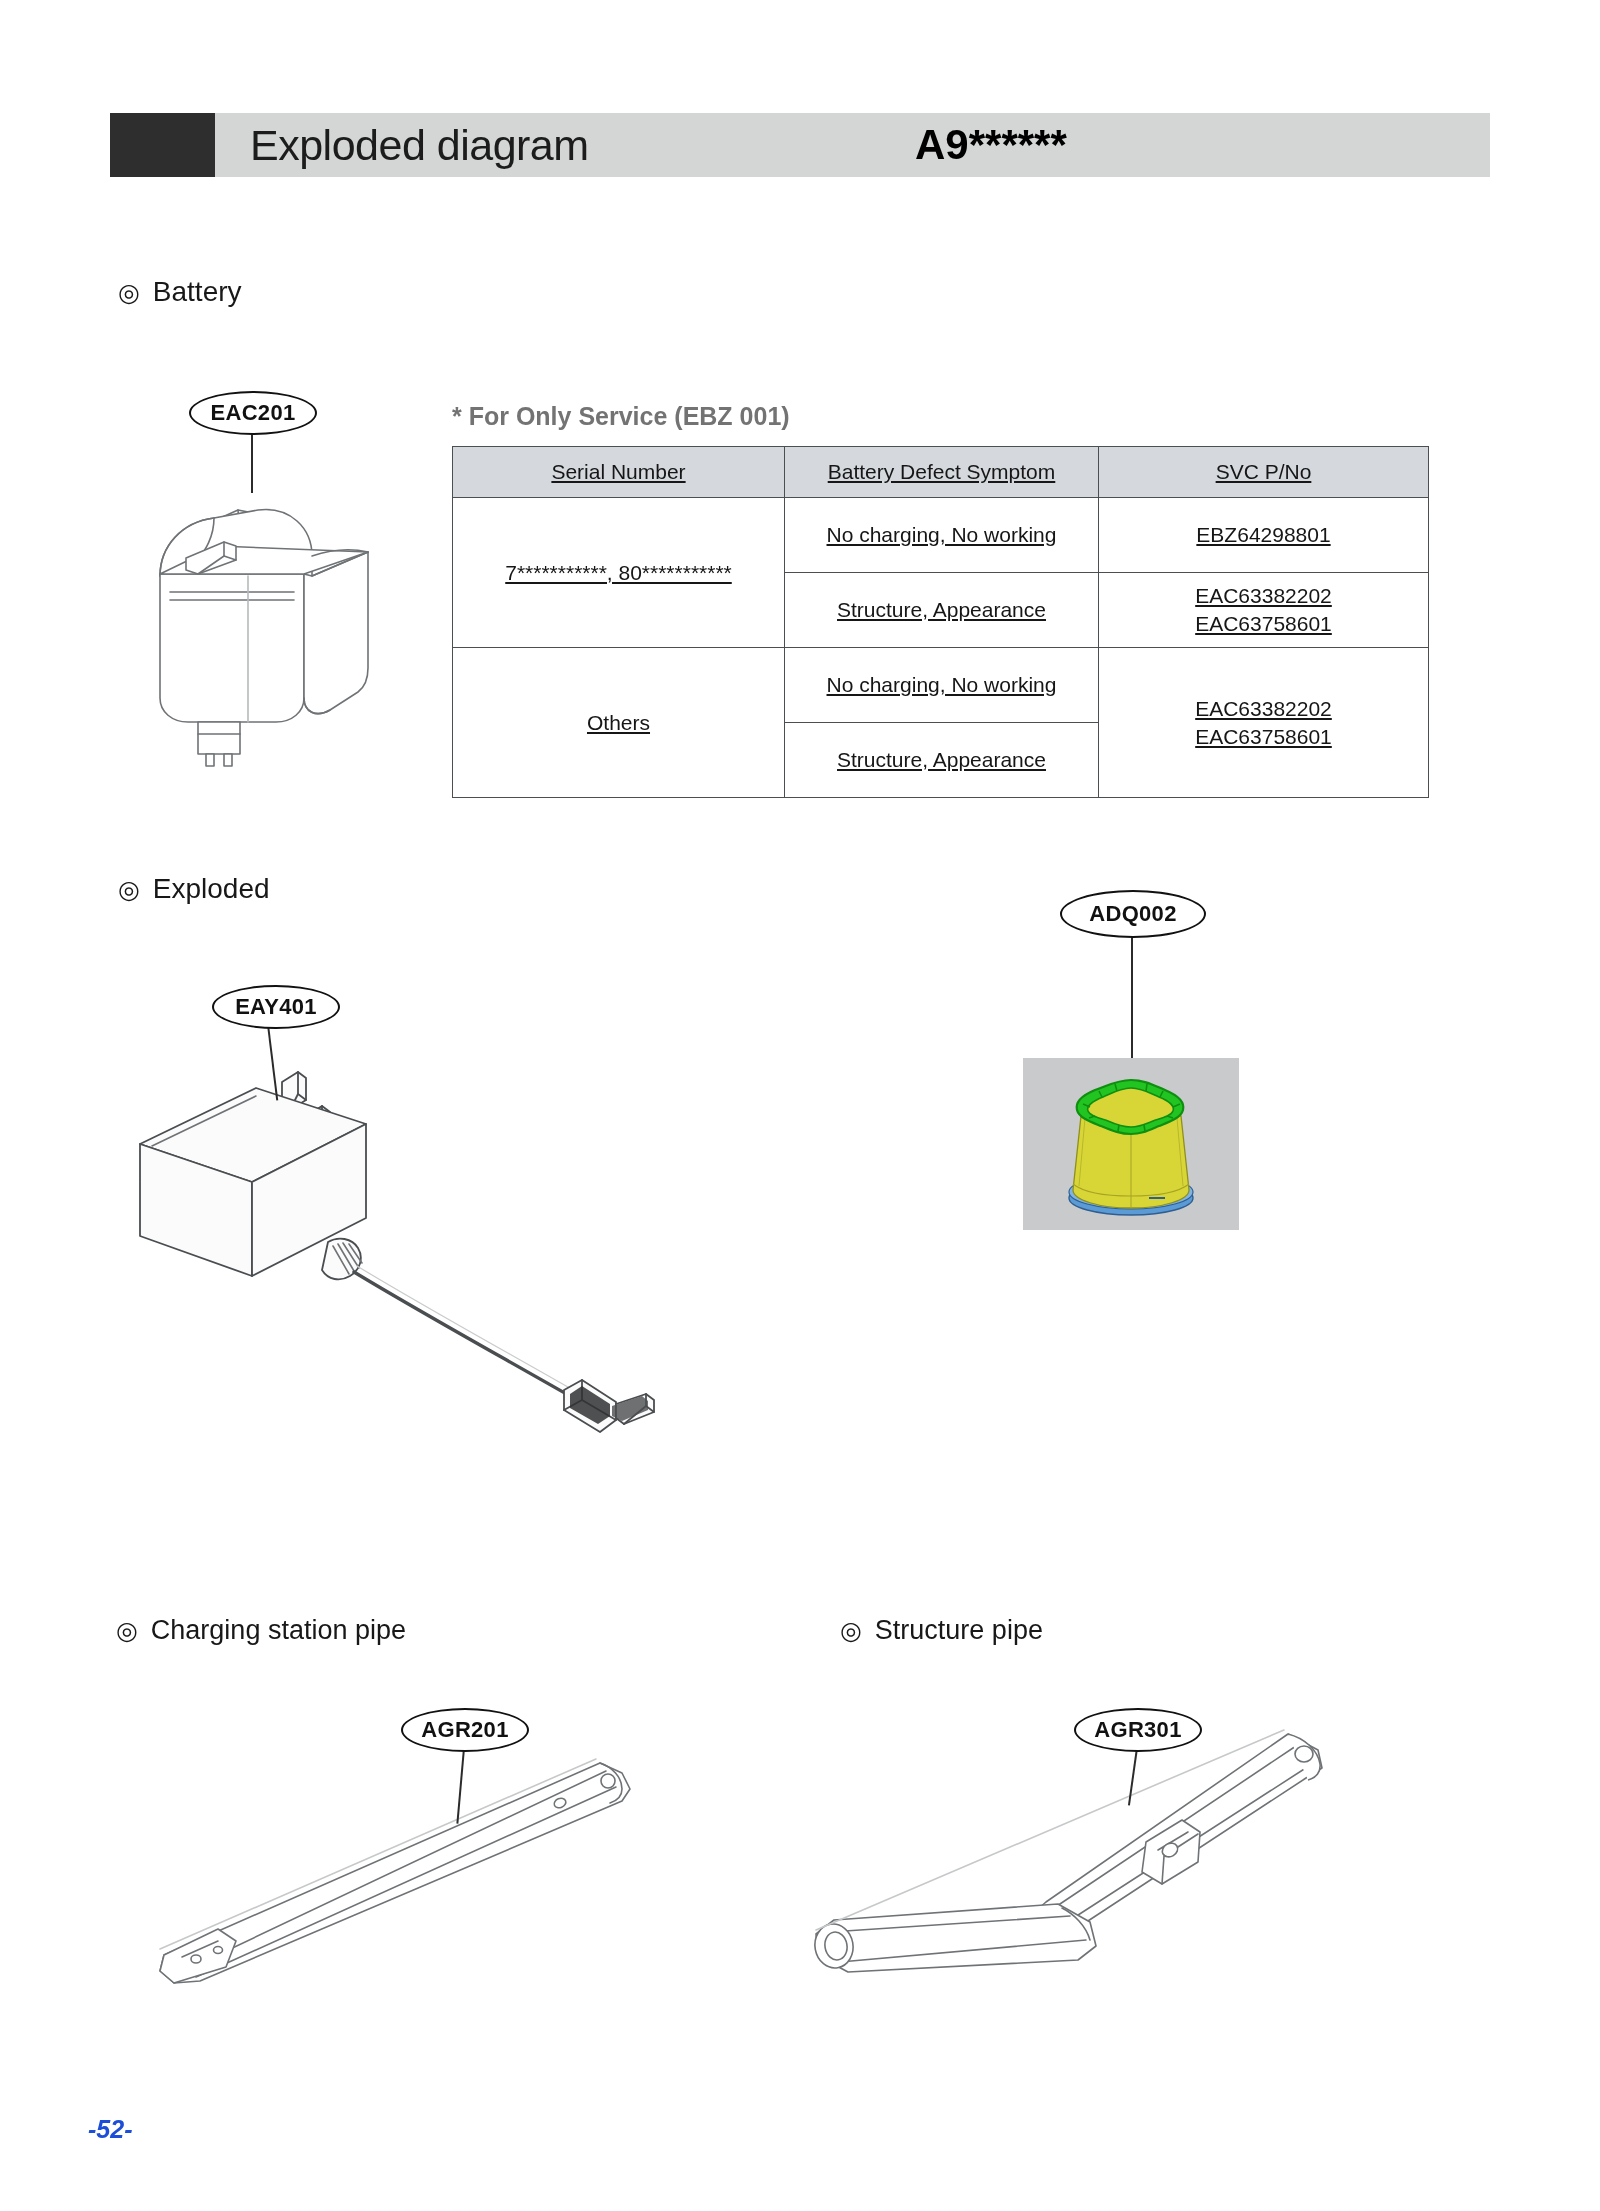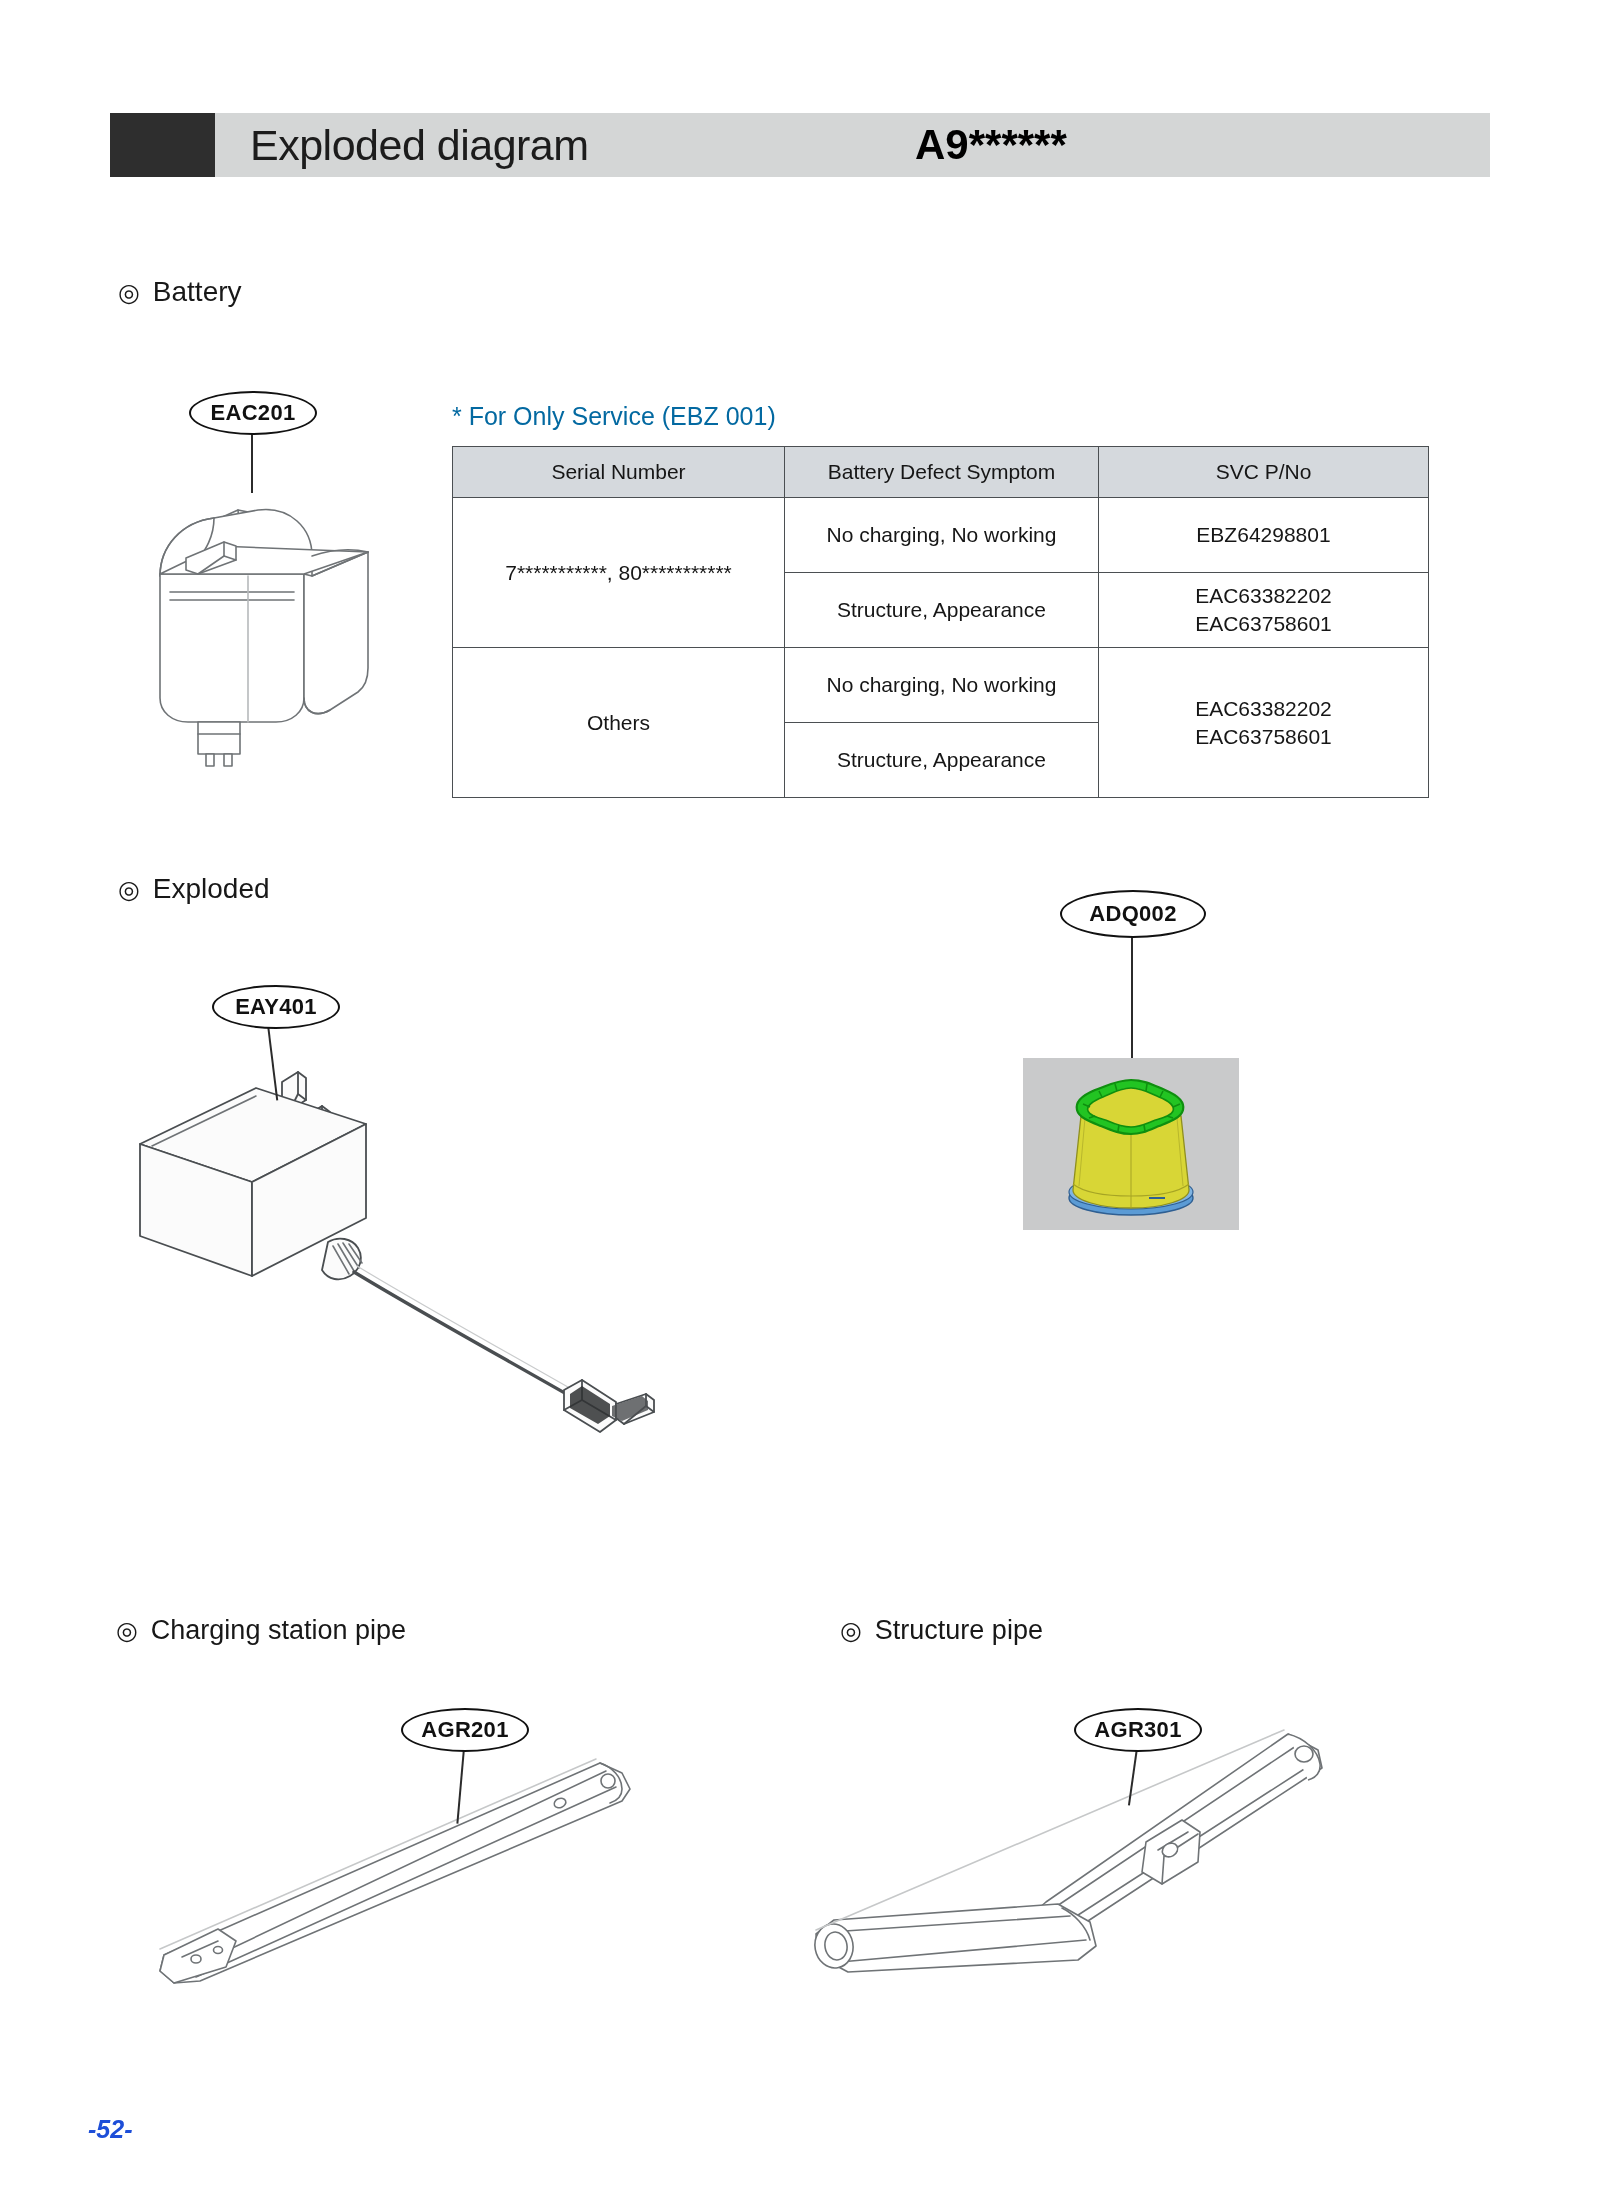--- a/index.html
+++ b/index.html
@@ -107,41 +107,42 @@
   #cal-adq002 { left: 1060px; top: 890px; width: 142px; height: 44px; }
   #cal-agr201 { left: 401px; top: 1708px; width: 124px; height: 40px; }
   #cal-agr301 { left: 1074px; top: 1708px; width: 124px; height: 40px; }
 
   
   .table-note {
     position: absolute;
     left: 452px;
     top: 402px;
     font-size: 25px;
-    font-weight: 400;
-    color: #0369a1;
+    font-weight: 700;
+    color: #737373;
     white-space: nowrap;
   }
   table.svc-table {
     position: absolute;
     left: 452px;
     top: 446px;
     width: 976px;
     border-collapse: collapse;
     table-layout: fixed;
   }
   table.svc-table th,
   table.svc-table td {
     border: 1.5px solid #4b4f52;
     text-align: center;
     vertical-align: middle;
     font-size: 21px;
     font-weight: 400;
     color: #161616;
     padding: 6px 20px;
+    text-decoration: underline;
   }
   table.svc-table th {
     background: #d5d9dd;
     height: 38px;
     font-size: 21px;
     font-weight: 400;
   }
   .col-serial  { width: 332px; }
   .col-symptom { width: 314px; }
   .col-svc     { width: 330px; }

